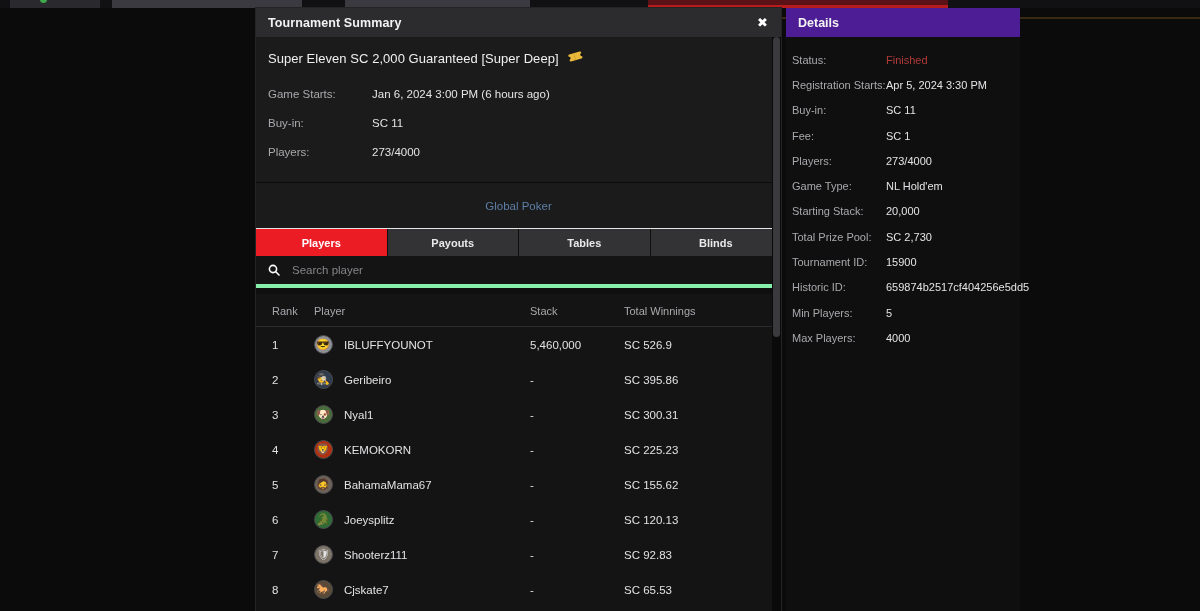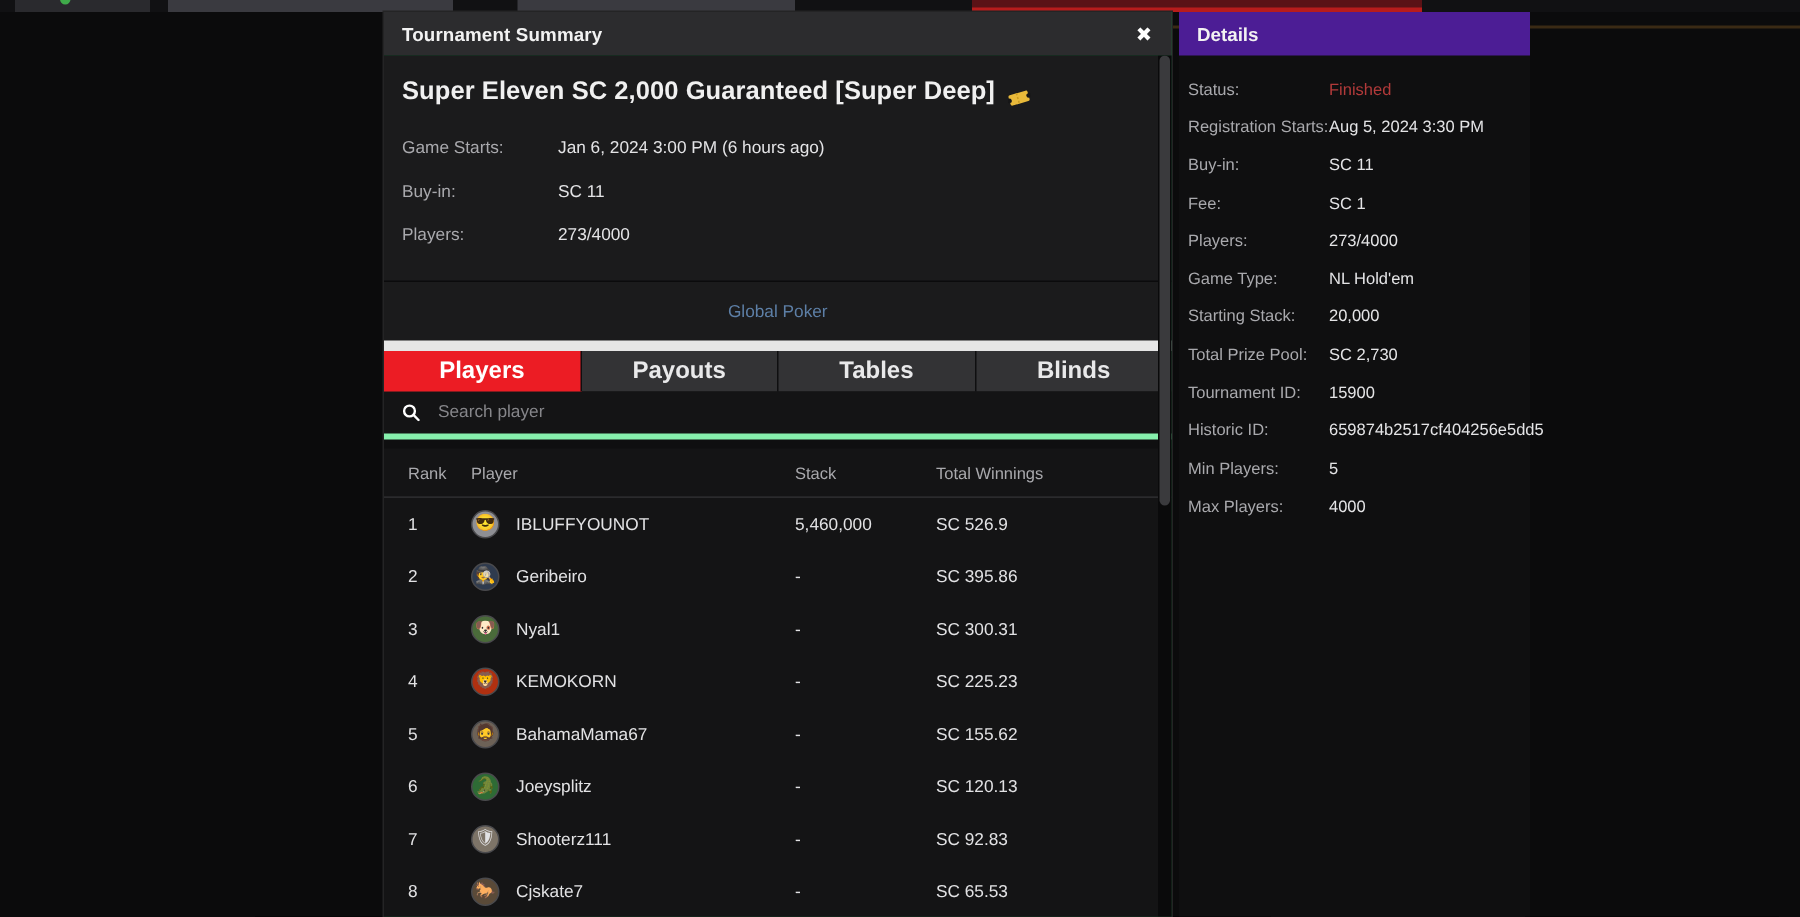--- a/index.html
+++ b/index.html
@@ -40,21 +40,21 @@
   }
   .backdrop-accent {
     position: absolute; top: 9px; left: 780px; width: 420px; height: 2px;
     background: #3a2a14;
   }
 
   
   .modal {
     position: absolute; top: 8px; left: 256px;
     width: 525px; height: 603px;
-    background: #15803d;
+    background: #0ea5e9;
     display: flex; flex-direction: column;
     box-shadow: 0 0 0 1px #242425;
   }
   .modal-header {
     height: 29px; background: #2c2c2e;
     display: flex; align-items: center; justify-content: space-between;
     padding: 0 10px 0 12px; flex: 0 0 auto;
   }
   .modal-title {
     font-size: 12.5px; font-weight: bold; color: #f2f2f2; letter-spacing: .1px;
@@ -68,48 +68,48 @@
     flex: 1 1 auto; position: relative; overflow: hidden;
     background: #0f0f10;
   }
 
   
   .summary-card {
     background: #1b1b1c; margin: 0; padding: 14px 0 16px 0;
     border-bottom: 1px solid #0b0b0c;
   }
   .tourney-name {
-    font-size: 17px; font-weight: bold; color: #f0f0f0;
-    padding: 0 0 0 12px; display: flex; align-items: flex-end; gap: 9px;
+    font-size: 13px; font-weight: normal; color: #f0f0f0;
+    padding: 0 0 0 12px; display: flex; align-items: flex-start; gap: 9px;
     letter-spacing: .05px;
   }
   .ticket-icon { display: inline-block; line-height: 0; }
   .kv-rows { margin-top: 13px; }
   .kv-row {
     display: flex; align-items: center; height: 29px; padding: 0 0 0 12px;
     font-size: 11.5px;
   }
   .kv-key { width: 104px; color: #a9a9ad; flex: 0 0 auto; }
   .kv-val { color: #e4e4e6; }
 
   
   .brand-strip {
     background: #1b1b1c; height: 46px;
     display: flex; align-items: center; justify-content: center;
-    border-bottom: 7px solid #e5e5e5;
+    border-bottom: 1px solid #e5e5e5;
   }
   .brand-link {
     font-size: 11.5px; color: #5d7fa6; text-decoration: none; cursor: pointer;
   }
 
   
   .tabs { display: flex; height: 27px; background: #333335; }
   .tab {
     flex: 1 1 0; display: flex; align-items: center; justify-content: center;
-    font-size: 16px; font-weight: bold; color: #e9e9ea; cursor: pointer;
+    font-size: 11px; font-weight: bold; color: #e9e9ea; cursor: pointer;
     border-right: 1px solid #0f0f10;
   }
   .tab:last-child { border-right: none; }
   .tab.active { background: #ec1c24; color: #ffffff; }
 
   
   .search-bar {
     height: 32px; background: #141415; display: flex; align-items: center;
     gap: 12px; padding: 0 0 0 12px; border-bottom: 4px solid #86efac;
   }
@@ -390,21 +390,21 @@
   <div class="details-header">
     <span class="details-title">Details</span>
   </div>
   <div class="details-body" id="details-body">
       <div class="d-row">
         <span class="d-key">Status:</span>
         <span class="d-val status">Finished</span>
       </div>
       <div class="d-row">
         <span class="d-key">Registration Starts:</span>
-        <span class="d-val">Aug 5, 2024 3:30 PM</span>
+        <span class="d-val">Apr 5, 2024 3:30 PM</span>
       </div>
       <div class="d-row">
         <span class="d-key">Buy-in:</span>
         <span class="d-val">SC 11</span>
       </div>
       <div class="d-row">
         <span class="d-key">Fee:</span>
         <span class="d-val">SC 1</span>
       </div>
       <div class="d-row">

